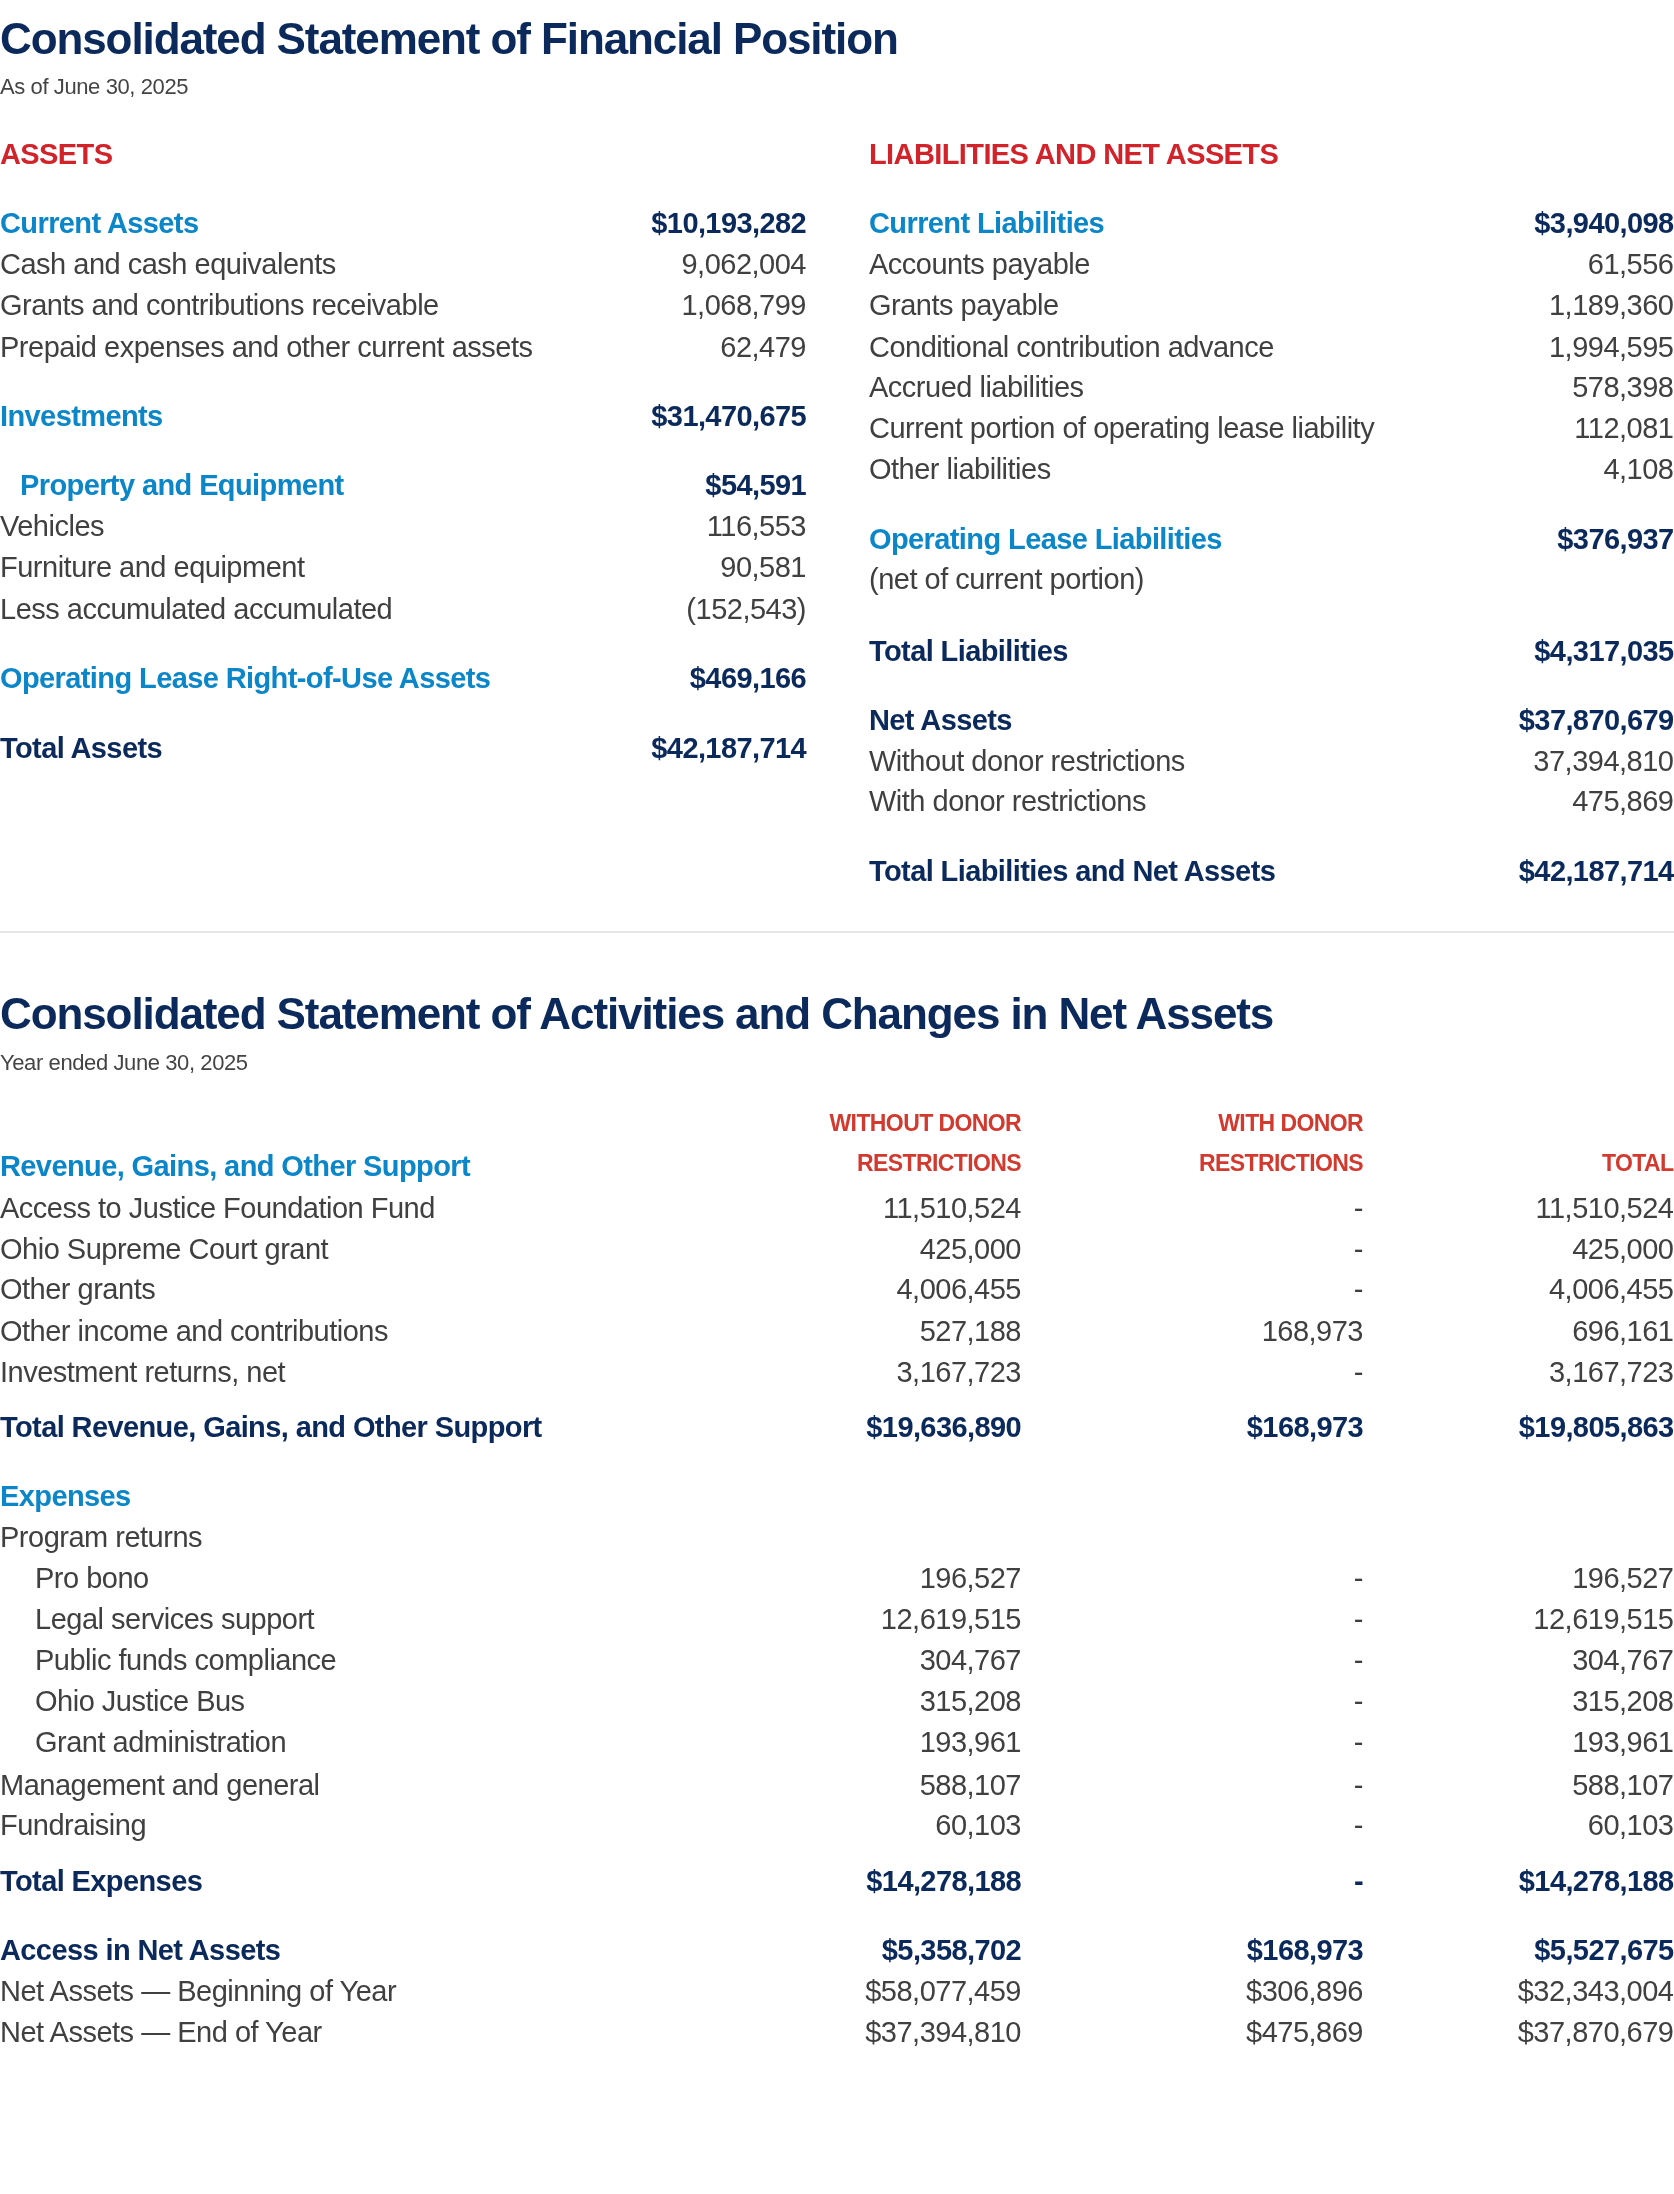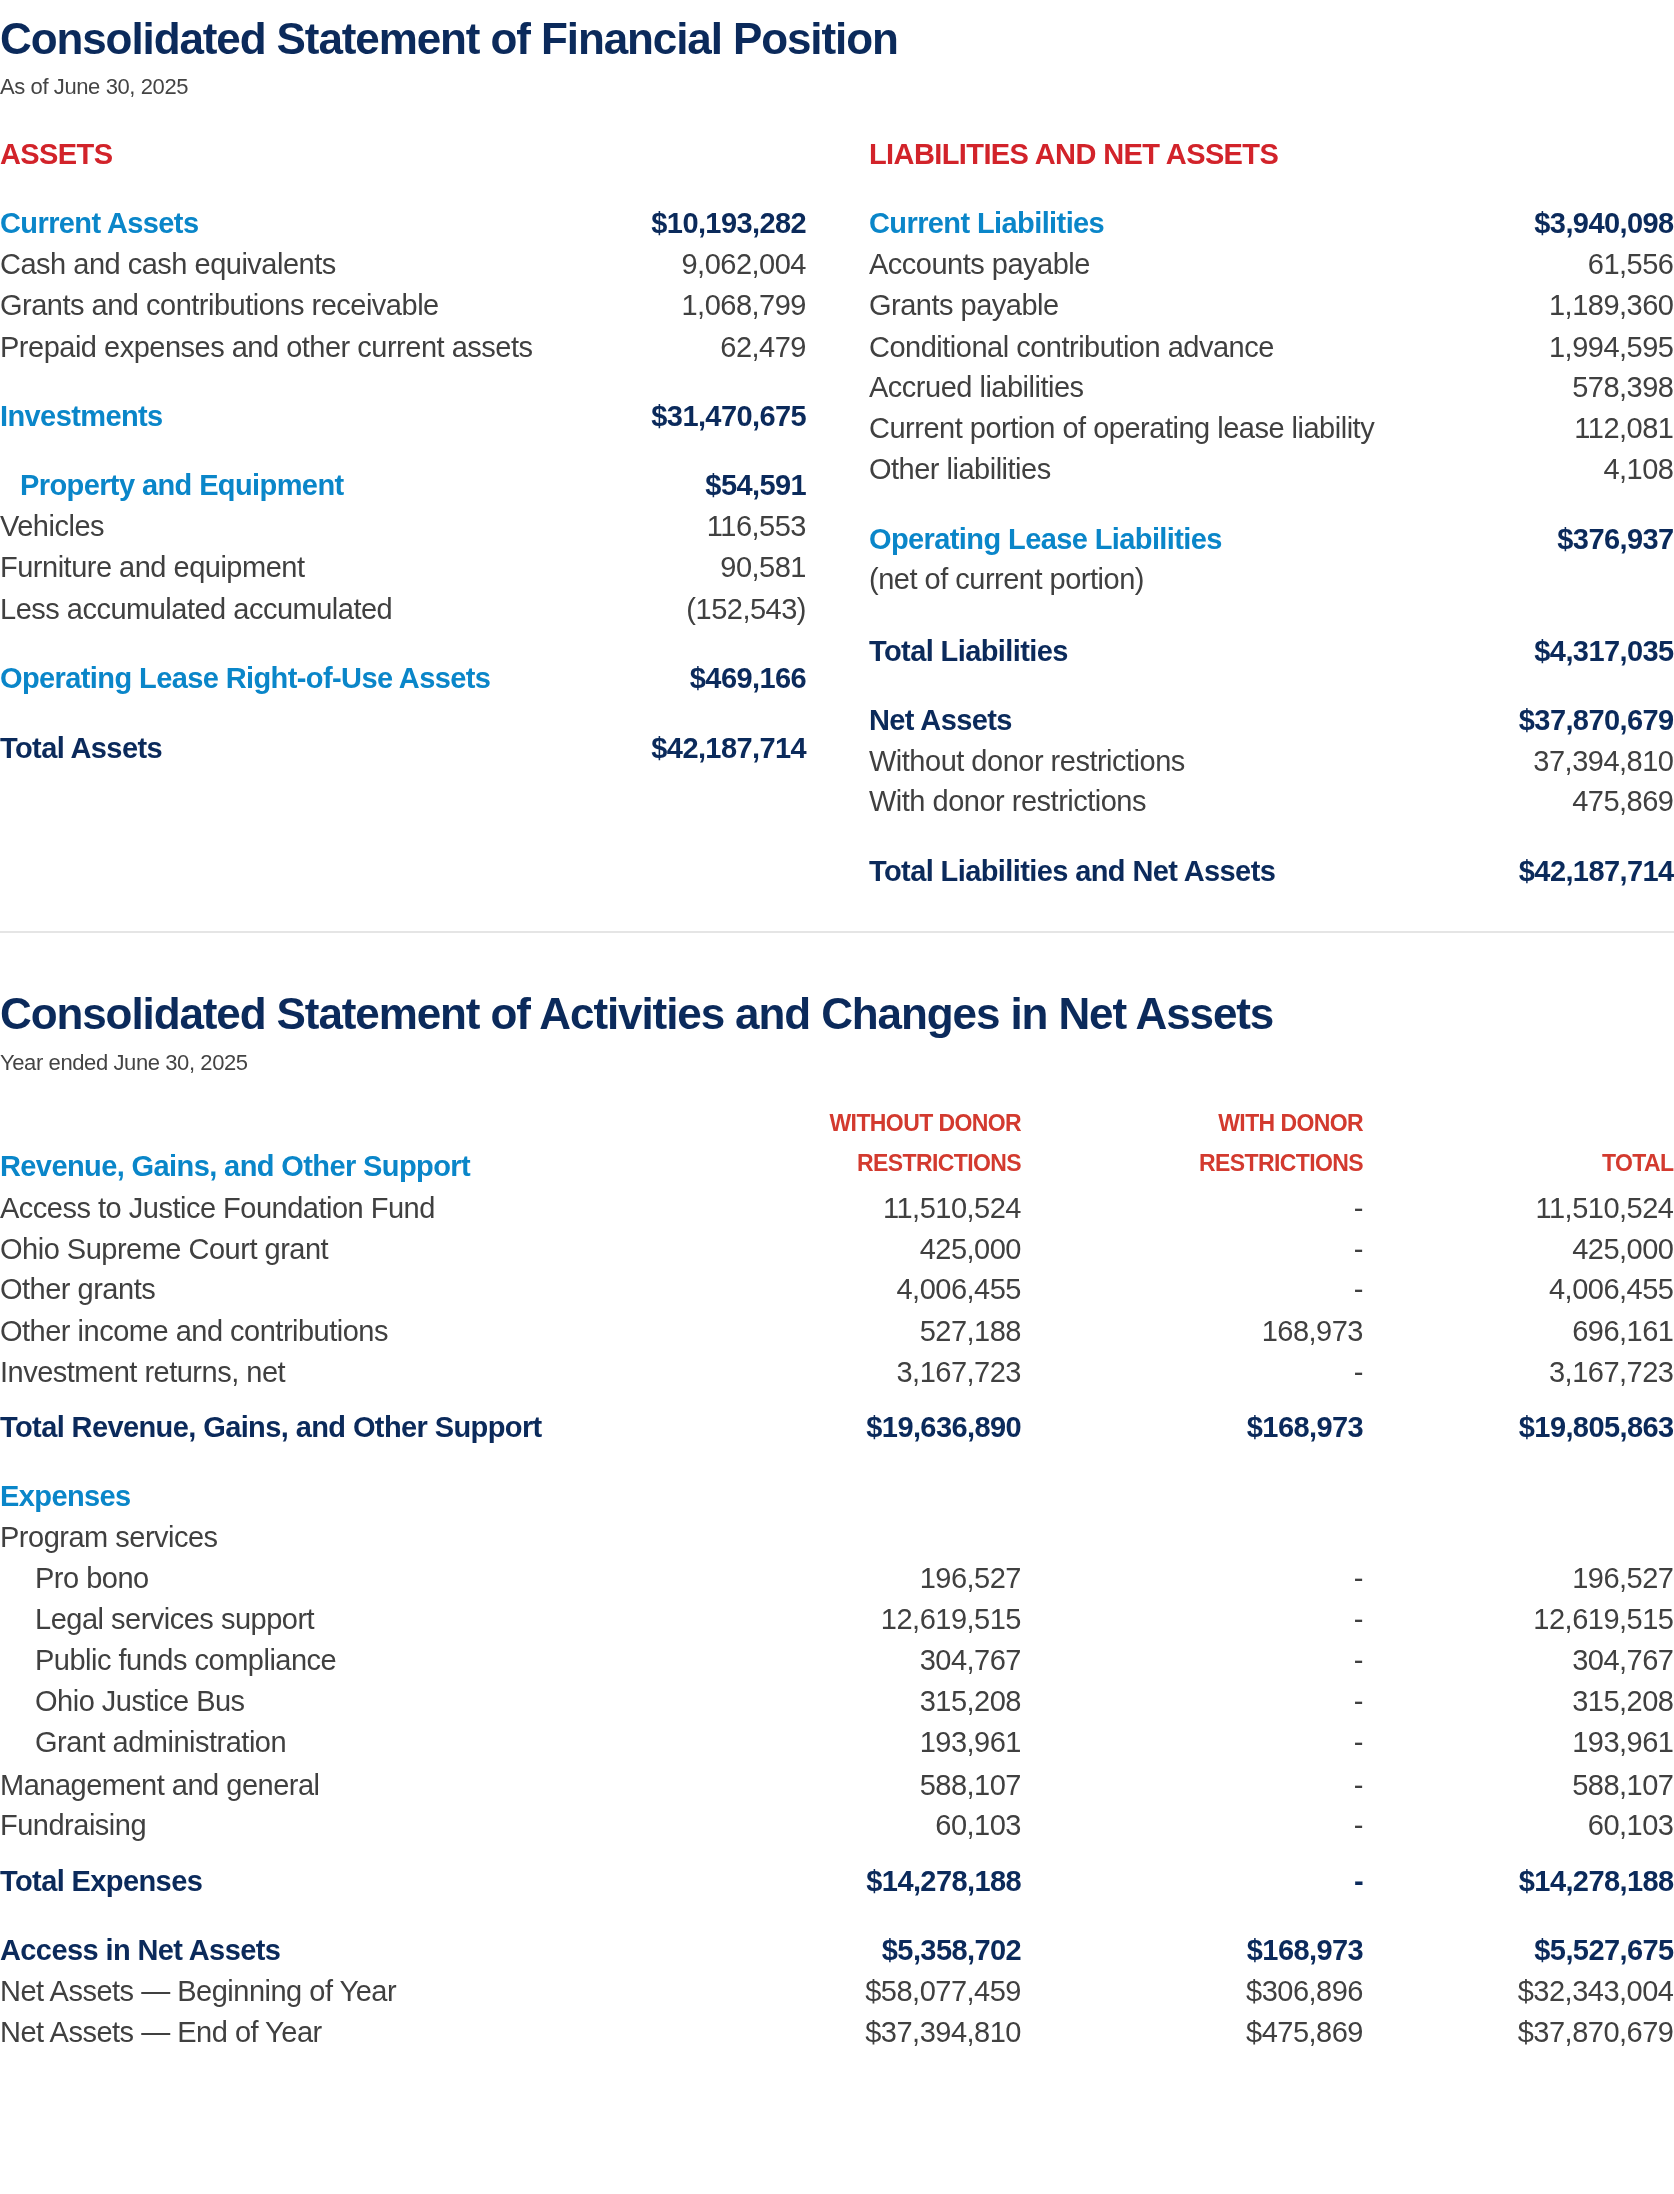--- a/index.html
+++ b/index.html
@@ -138,21 +138,21 @@
 </div>
 
 <div>
   <div class="abs total" style="left:0;top:1413px;">Total Revenue, Gains, and Other Support</div>
   <div class="abs total val" style="right:654px;top:1413px;">$19,636,890</div>
   <div class="abs total val" style="right:312px;top:1413px;">$168,973</div>
   <div class="abs total val" style="right:1.5px;top:1413px;">$19,805,863</div>
 </div>
 
 <div class="abs cat" style="left:0;top:1482px;">Expenses</div>
-<div class="abs line" style="left:0;top:1523px;">Program services</div>
+<div class="abs line" style="left:0;top:1523px;">Program returns</div>
 
 <div>
   <div class="abs line" style="left:35px;top:1564px;">Pro bono</div>
   <div class="abs line val" style="right:654px;top:1564px;">196,527</div>
   <div class="abs line val" style="right:312px;top:1564px;">-</div>
   <div class="abs line val" style="right:1.5px;top:1564px;">196,527</div>
 </div>
 <div>
   <div class="abs line" style="left:35px;top:1605px;">Legal services support</div>
   <div class="abs line val" style="right:654px;top:1605px;">12,619,515</div>

